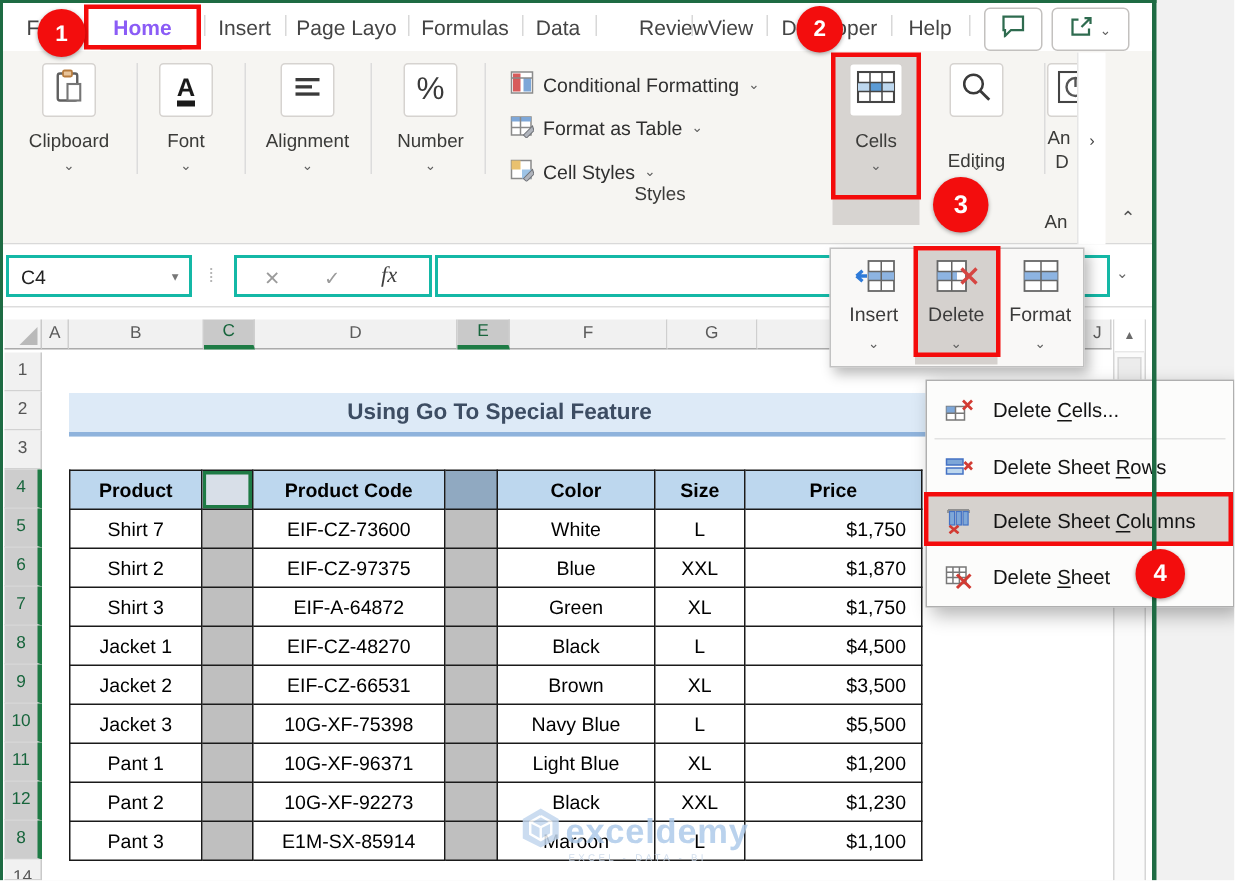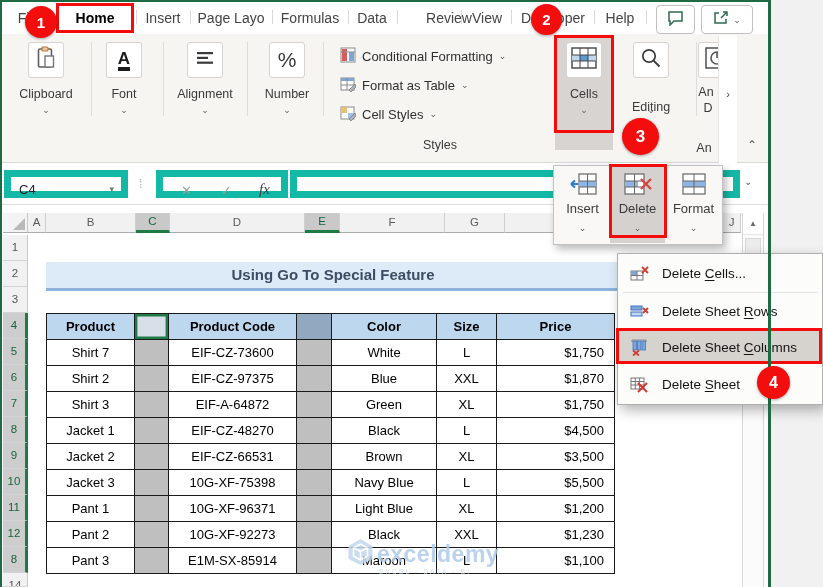--- a/index.html
+++ b/index.html
@@ -6,39 +6,39 @@
   .screen{position:relative;width:823px;height:587px;background:#F1F1F1;overflow:hidden;
     font-family:"Liberation Sans",sans-serif;-webkit-font-smoothing:antialiased;}
   .abs{position:absolute;}
   
   .win-bg{left:0;top:0;width:771px;height:587px;background:#fff;}
   .b-top{left:0;top:0;width:771px;height:2px;background:#1E6B43;z-index:20;}
   .b-left{left:0;top:0;width:2px;height:587px;background:#1E6B43;z-index:20;}
   .b-right{left:768px;top:0;width:3px;height:587px;background:#1E6B43;z-index:20;}
   
   .tab{top:3px;height:30px;line-height:30px;font-size:14px;color:#444;text-align:center;cursor:default;}
-  .tab.active{color:#000000;font-weight:700;}
+  .tab.active{color:#8b5cf6;font-weight:700;}
   .tabsep{top:10px;width:1px;height:14px;background:#D8D8D8;}
   .home-underline{left:66px;top:30px;width:56px;height:3px;background:#1E7B45;border-radius:2px;}
   .topbtn{top:5px;height:27px;border:1px solid #C3C1BF;border-radius:4px;background:#fff;
     display:flex;align-items:center;justify-content:center;gap:4px;}
   
   .ribbon-bg{left:2px;top:34px;width:766px;height:129px;background:#F6F5F2;border-bottom:1px solid #D9D9D9;box-sizing:border-box;}
   .gsep{top:42px;width:1px;height:74px;background:#DCDCDC;}
   .iconbox{top:42px;width:36px;height:36px;background:#fff;border:1px solid #D6D3D0;border-radius:3px;
     box-sizing:border-box;display:flex;align-items:center;justify-content:center;}
   .glabel{top:86px;height:16px;font-size:12.5px;color:#3A3A38;text-align:center;line-height:16px;}
   .chev{font-size:9px;color:#5F5F5F;text-align:center;line-height:12px;}
   .chev-under{top:104px;height:12px;}
   .styles-row{height:20px;display:flex;align-items:center;gap:6px;font-size:13px;color:#2F2F2F;}
   .cells-gray{left:555px;top:36px;width:58px;height:114px;background:#D7D4D1;}
   .white-strip{left:718px;top:35px;width:19px;height:128px;background:#fff;border-left:1px solid #E6E6E6;box-sizing:border-box;}
   
   .fbar-bg{left:2px;top:163px;width:766px;height:42px;background:#fff;border-bottom:1px solid #DDD;box-sizing:border-box;}
-  .fbox{top:170px;height:28px;border:7px solid #14b8a6;background:#fff;box-sizing:border-box;}
+  .fbox{top:170px;height:28px;border:2px solid #14b8a6;background:#fff;box-sizing:border-box;}
   
   .colhdr{top:213px;height:20px;background:#F1F1F1;border-right:1px solid #CFCFCF;border-bottom:1px solid #ABABAB;
     box-sizing:border-box;font-size:11.5px;color:#5B5B5B;text-align:center;line-height:19px;}
   .colhdr.sel{background:#C9C9C9;color:#17653C;border-bottom:3px solid #1E7B45;line-height:16px;}
   .rowhdr{left:3px;width:25px;height:26px;background:#F1F1F1;border-right:1px solid #C9C9C9;border-bottom:1px solid #D2D2D2;
     box-sizing:border-box;font-size:11.5px;color:#555;text-align:center;line-height:25px;}
   .rowhdr.sel{background:#CDCDCD;color:#17653C;border-right:3px solid #1E7B45;}
   .selall{left:3px;top:213px;width:25px;height:20px;background:#F3F3F3;border-right:1px solid #C9C9C9;
     border-bottom:1px solid #ABABAB;box-sizing:border-box;}
   .selall-tri{position:absolute;right:2px;bottom:2px;width:0;height:0;border-left:12px solid transparent;border-bottom:12px solid #B9B9B9;}
@@ -200,21 +200,21 @@
       <svg width="16" height="16" viewBox="0 0 16 16">
           <rect x="1" y="2" width="13" height="12" fill="#fff" stroke="#8A8A8A"></rect>
           <rect x="1" y="2" width="6" height="6" fill="#E9C16F"></rect>
           <rect x="8" y="8" width="6" height="6" fill="#9DC3E6"></rect>
           <path d="M9 14 L15 8 L16 11 L11 16 Z" fill="#B0B4BC" stroke="#6E7177" stroke-width=".7"></path>
         </svg>
     </span>
     <span>Cell Styles</span>
     <span class="chev">⌄</span>
   </div>
-  <div class="abs glabel" style="left:400px;top:121px;width:80px;margin-top:16px;">Styles</div>
+  <div class="abs glabel" style="left:400px;top:121px;width:80px;">Styles</div>
 
   <div class="abs cells-gray"></div>
   <div class="abs iconbox" style="left:566px;">
     <span>
       <svg width="26" height="22" viewBox="0 0 26 22">
           <rect x="1" y="1" width="24" height="20" fill="#fff" stroke="#444" stroke-width="1.4"></rect>
           <rect x="9" y="8" width="8" height="6" fill="#5B9BD5"></rect>
           <rect x="1" y="8" width="8" height="6" fill="#BDD7EE"></rect>
           <rect x="17" y="8" width="8" height="6" fill="#BDD7EE"></rect>
           <line x1="9" y1="1" x2="9" y2="21" stroke="#444"></line>

